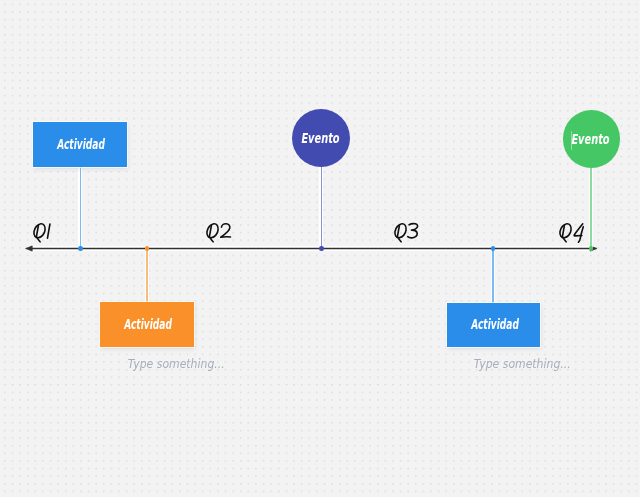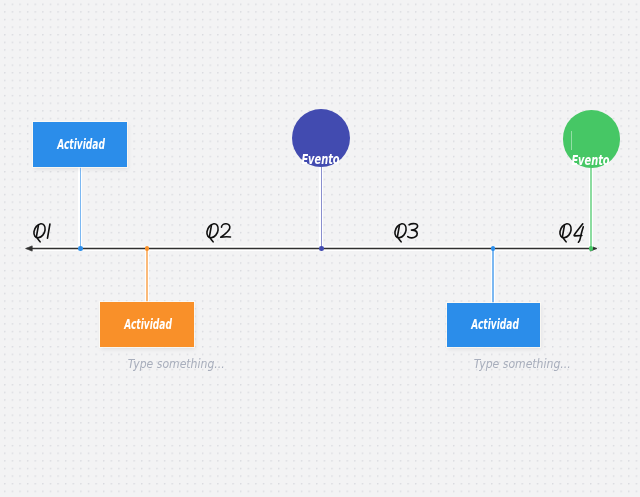--- a/index.html
+++ b/index.html
@@ -70,21 +70,21 @@
   .node-circle > span {
     transform: scaleX(0.78);
     left: -0.5px;
     top: 0.2px;
   }
   .node-circle {
     position: absolute;
     box-sizing: border-box;
     border-radius: 50%;
     display: flex;
-    align-items: flex-end;
+    align-items: center;
     justify-content: center;
   }
   .placeholder {
     position: absolute;
     text-align: right;
     white-space: nowrap;
   }
   .placeholder > span {
     display: inline-block;
     color: #a8aebc;

